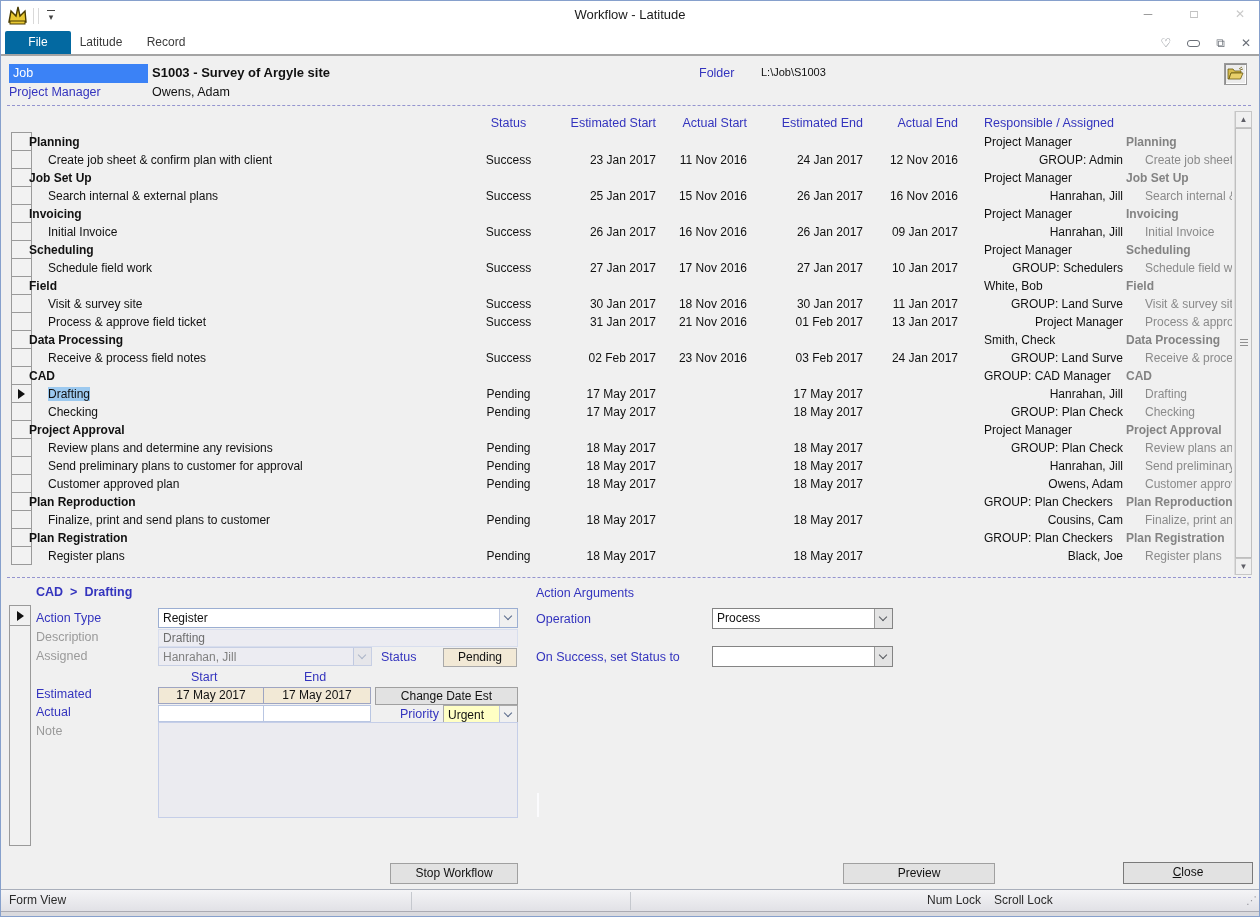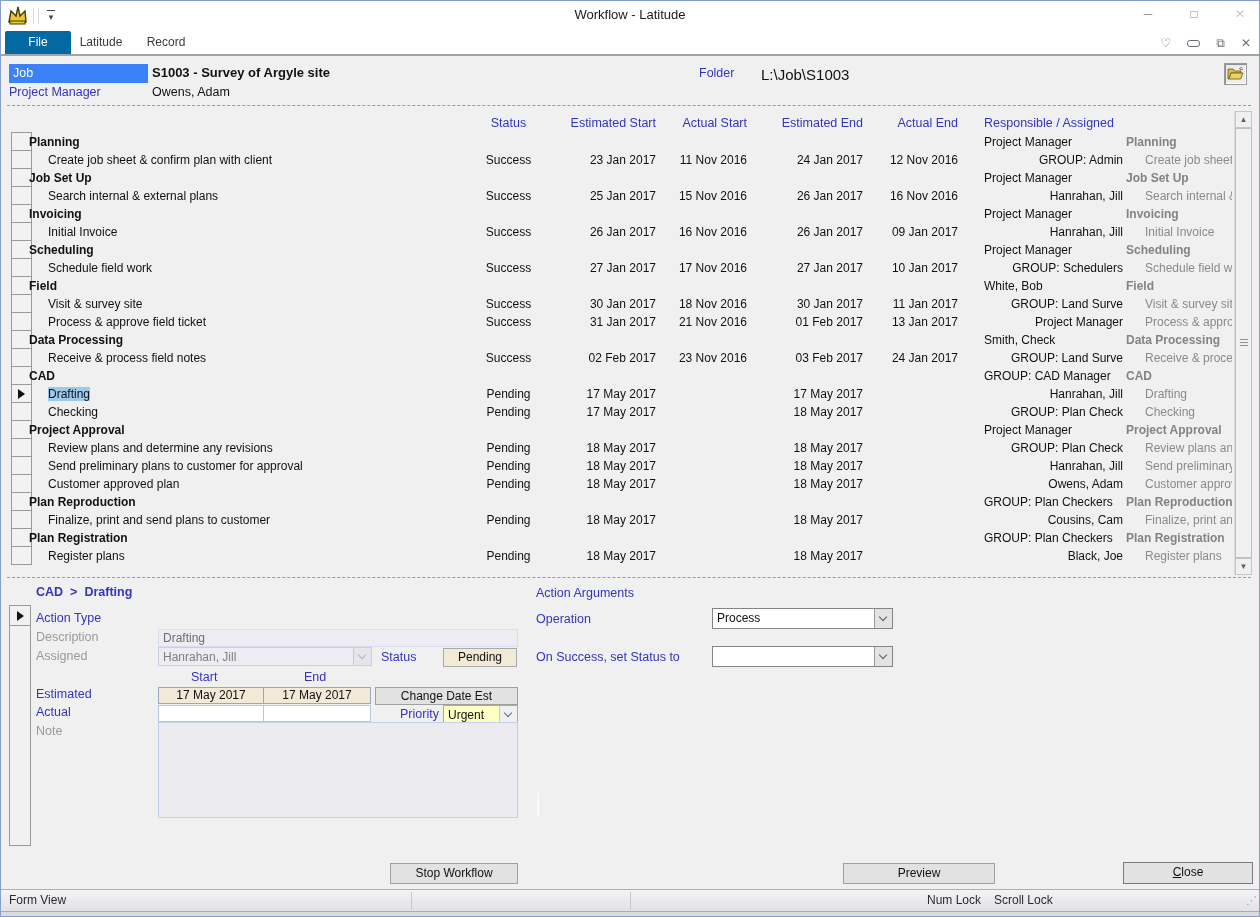--- a/index.html
+++ b/index.html
@@ -29,21 +29,21 @@
   .ribbon-icons { position:absolute; top:3px; right:8px; display:flex; gap:16px; align-items:center; height:18px; }
   .ribbon-icon { color:#6a6f77; font-size:12px; line-height:16px; }
   .pill-min { width:13px; height:7px; border:1px solid #6a6f77; border-radius:3px; }
   
   .form-header { position:absolute; top:55px; left:0; width:100%; height:50px; background:#f0f0f0; }
   .job-box { position:absolute; left:8px; top:8px; width:139px; height:19px; background:#3b82f6; color:#ffffff; font-size:12.5px; line-height:19px; padding-left:4px; }
   .job-value { position:absolute; left:151px; top:9px; font-size:13px; font-weight:bold; color:#111; }
   .pm-label { position:absolute; left:8px; top:29px; font-size:12.5px; color:#3434be; }
   .pm-value { position:absolute; left:151px; top:29px; font-size:12.5px; color:#111; }
   .folder-label { position:absolute; left:698px; top:10px; font-size:12.5px; color:#3434be; }
-  .folder-value { position:absolute; left:760px; top:10px; font-size:15px; color:#111; }
+  .folder-value { position:absolute; left:760px; top:10px; font-size:11px; color:#111; }
   .folder-btn { position:absolute; right:12px; top:7px; width:23px; height:22px; background:#ececec; border:1px solid #9a9a9a; box-shadow:inset 1px 1px 0 #8f8f8f, inset -1px -1px 0 #ffffff; padding:2px 2px; }
   .dashed { position:absolute; left:6px; right:8px; border-top:1px dashed #9494cf; }
   .d1 { top:104px; } .d2 { top:576px; }
   
   .table-area { position:absolute; top:106px; left:0; width:1260px; height:470px; font-size:12px; color:#111; }
   .th { position:absolute; top:7px; height:18px; line-height:18px; color:#3434be; font-size:12.5px; white-space:nowrap; }
   .th-status { left:470px; width:75px; text-align:center; }
   .th-d1 { left:550px; width:105px; text-align:right; }
   .th-d2 { left:660px; width:86px;  text-align:right; }
   .th-d3 { left:752px; width:110px; text-align:right; }
@@ -459,20 +459,26 @@
         </div>
     </div>
 
     <span class="lbl lbl-b" style="left:35px; top:32px;">Action Type</span>
     <span class="lbl lbl-g" style="left:35px; top:51px;">Description</span>
     <span class="lbl lbl-g" style="left:35px; top:70px;">Assigned</span>
     <span class="lbl lbl-b" style="left:35px; top:108px;">Estimated</span>
     <span class="lbl lbl-b" style="left:35px; top:126px;">Actual</span>
     <span class="lbl lbl-g" style="left:35px; top:145px;">Note</span>
 
+    <div class="combo" style="left:157px; top:29px; width:360px;">
+      <span>Register</span>
+      <span class="dd">
+          <span class="chev"></span>
+        </span>
+    </div>
     <div class="flat-disabled" style="left:157px; top:50px; width:360px; height:18px;">Drafting</div>
     <div class="combo disabled" style="left:157px; top:68px; width:214px; height:19px;">
       <span>Hanrahan, Jill</span>
       <span class="dd">
           <span class="chev"></span>
         </span>
     </div>
     <span class="lbl lbl-b" style="left:380px; top:71px;">Status</span>
     <div class="tanbox" style="left:442px; top:69px; width:74px; height:19px;">Pending</div>
 

